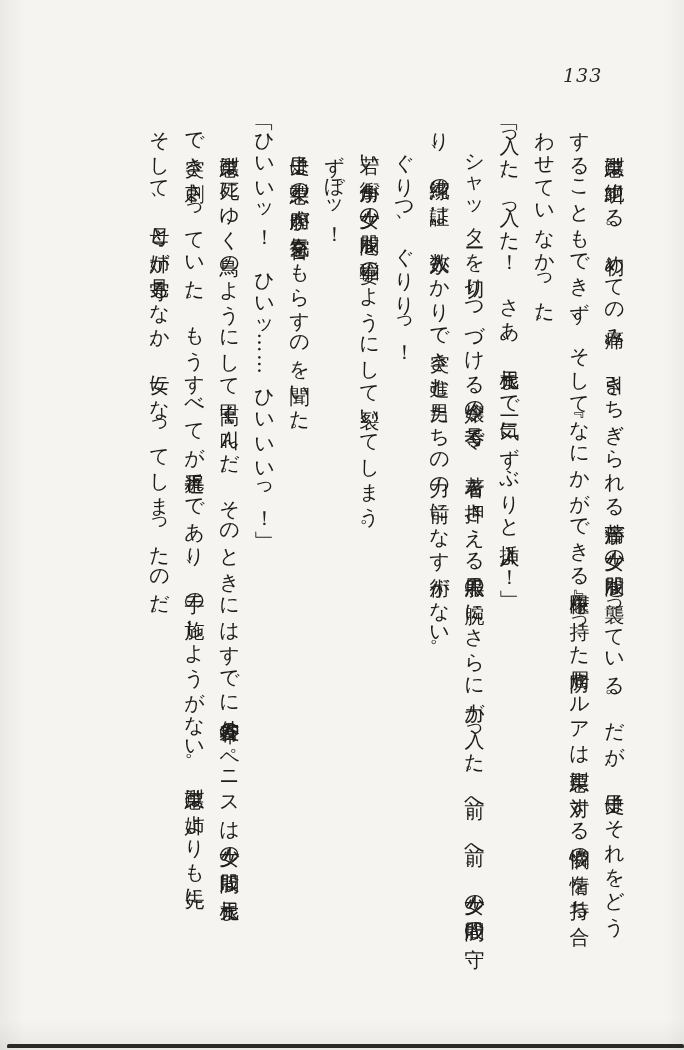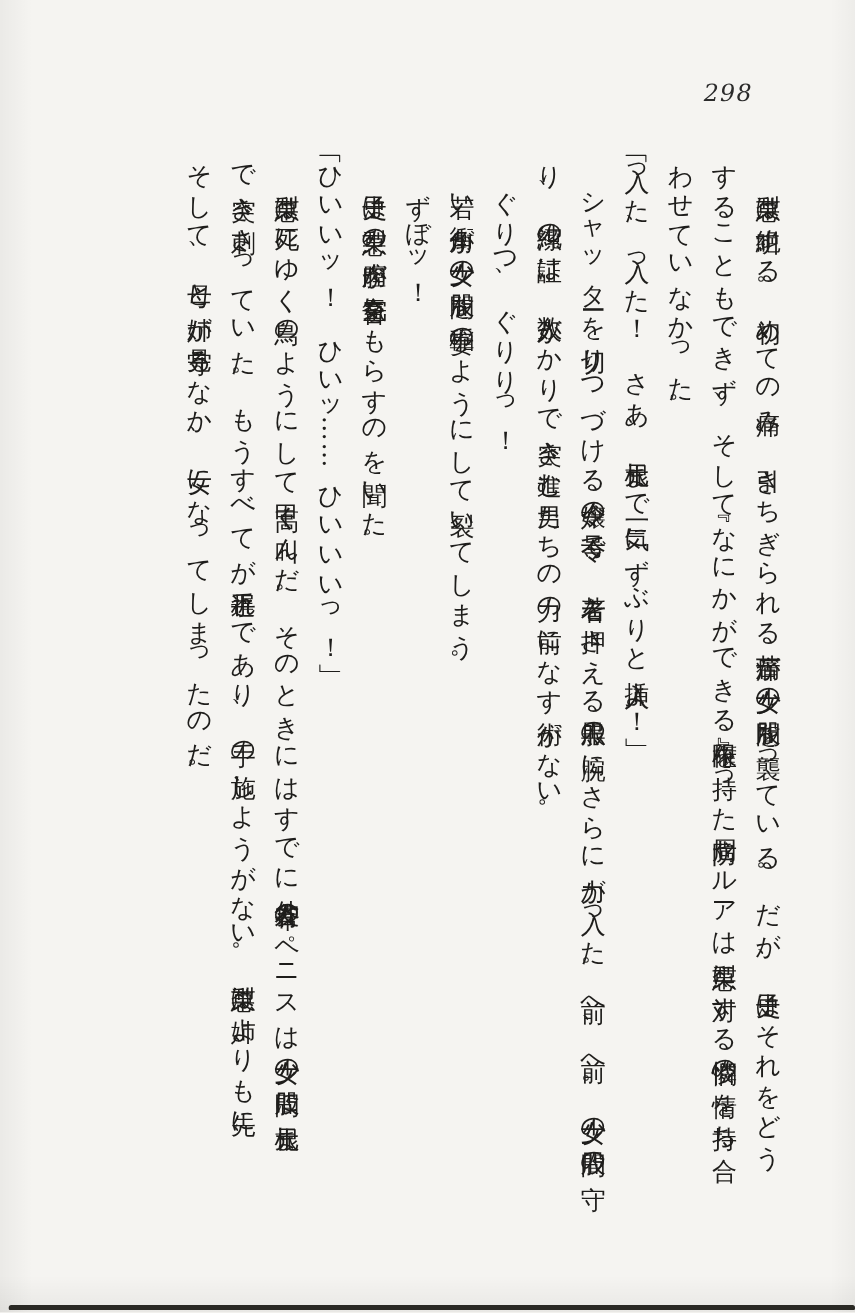--- a/index.html
+++ b/index.html
@@ -63,21 +63,21 @@
     background: #15140f;
     border-radius: 2px 2px 1px 1px;
     opacity: 0.9;
   }
 </style>
 </head>
 <body>
 
 <div class="page"></div>
 
-<div class="page-number">298</div>
+<div class="page-number">133</div>
 
 <div class="text-block">
     <p class="para indent">梨恵は絶叫する。初めての痛み、引きちぎられる苦痛が少女の股間を襲っている。だが、史子はそれをどうすることもできず、そして『なにかができる』権限を持った周防セルアは梨恵に対する憐憫の情を持ち合わせていなかった。</p>
     <p class="para">「入った、入った！　さあ、根元まで一気にずぶりと挿入よ！」</p>
     <p class="para indent">シャッターを切りつづける令嬢の号令で、若者を押さえる黒服の腕にさらに力が入った。前へ、前へ。少女の股間の守り、純潔の証は、数人がかりで突き進む男たちの力の前になす術がない。</p>
     <p class="para indent">ぐりつ、ぐりりっ！</p>
     <p class="para indent">若い衝角が少女の股間を稲妻のようにして裂いてしまう。</p>
     <p class="para indent">ずぼッ！</p>
     <p class="para indent">史子は梨恵の膣肉が空気音をもらすのを聞いた。</p>
     <p class="para">「ひいいッ！　ひいッ……ひいいいっ！」</p>

